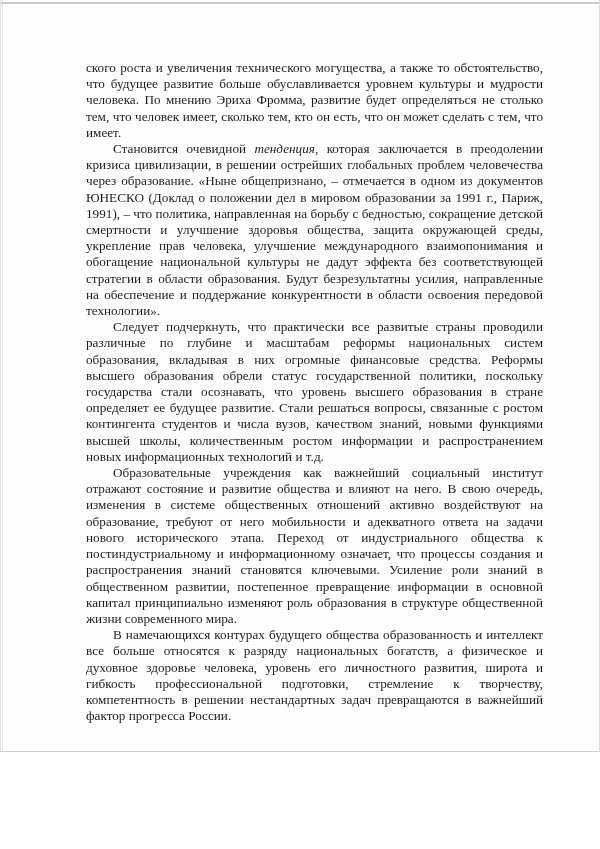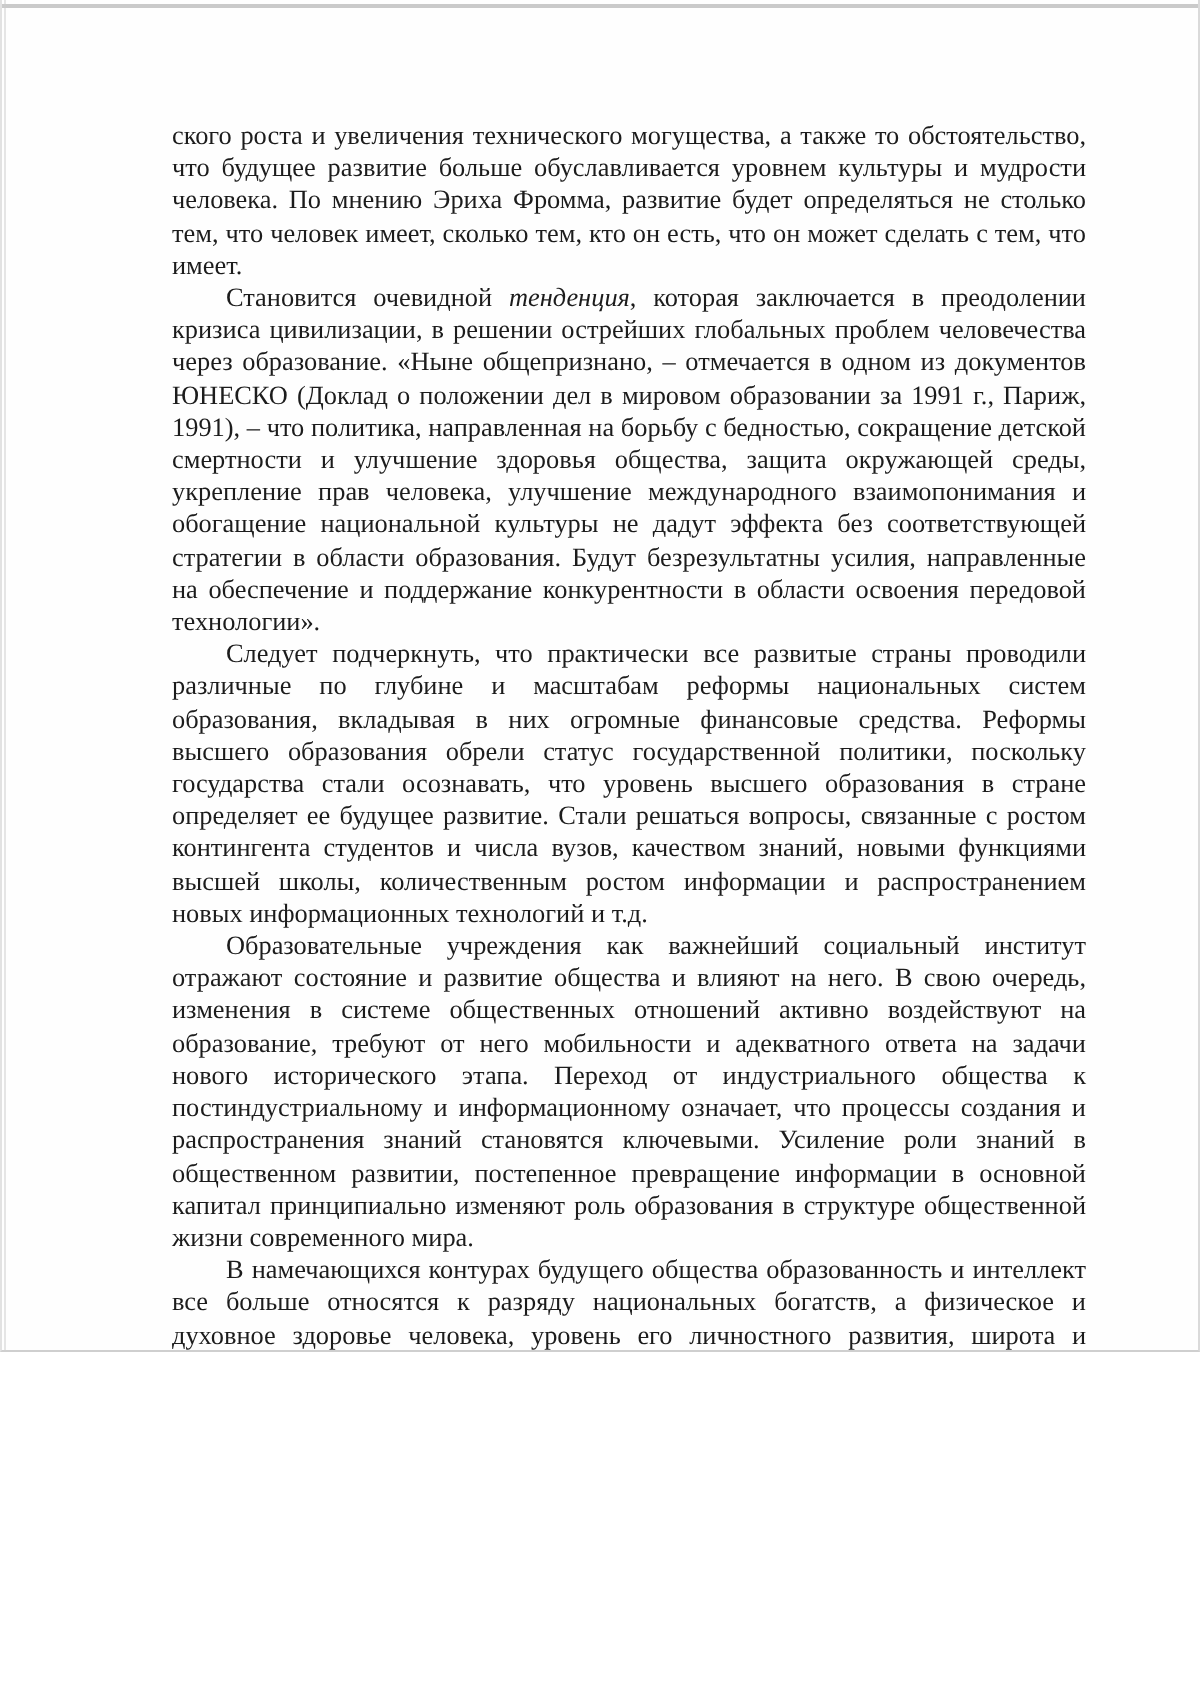--- a/index.html
+++ b/index.html
@@ -3,21 +3,21 @@
 <meta charset="utf-8">
 <style>
   html, body {
     margin: 0;
     padding: 0;
     background: #ffffff;
   }
   .scan {
     position: relative;
     width: 600px;
-    height: 676px;
+    height: 752px;
     background: #fefefe;
     box-sizing: border-box;
     border-left: 1px solid #e2e2e2;
     border-right: 1px solid #dadada;
     border-bottom: 1px solid #cfcfcf;
     overflow: hidden;
     font-family: "Liberation Serif", "DejaVu Serif", serif;
     color: #1c1c1c;
   }
   .scan-edge-top {

